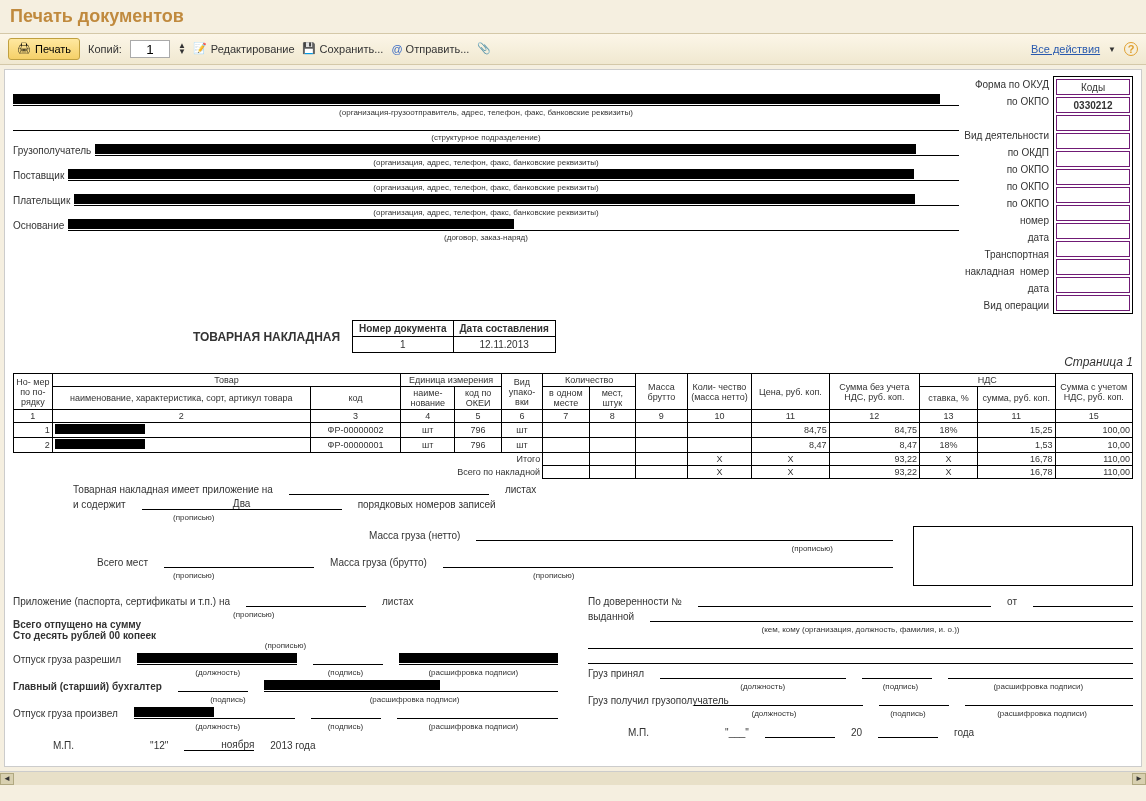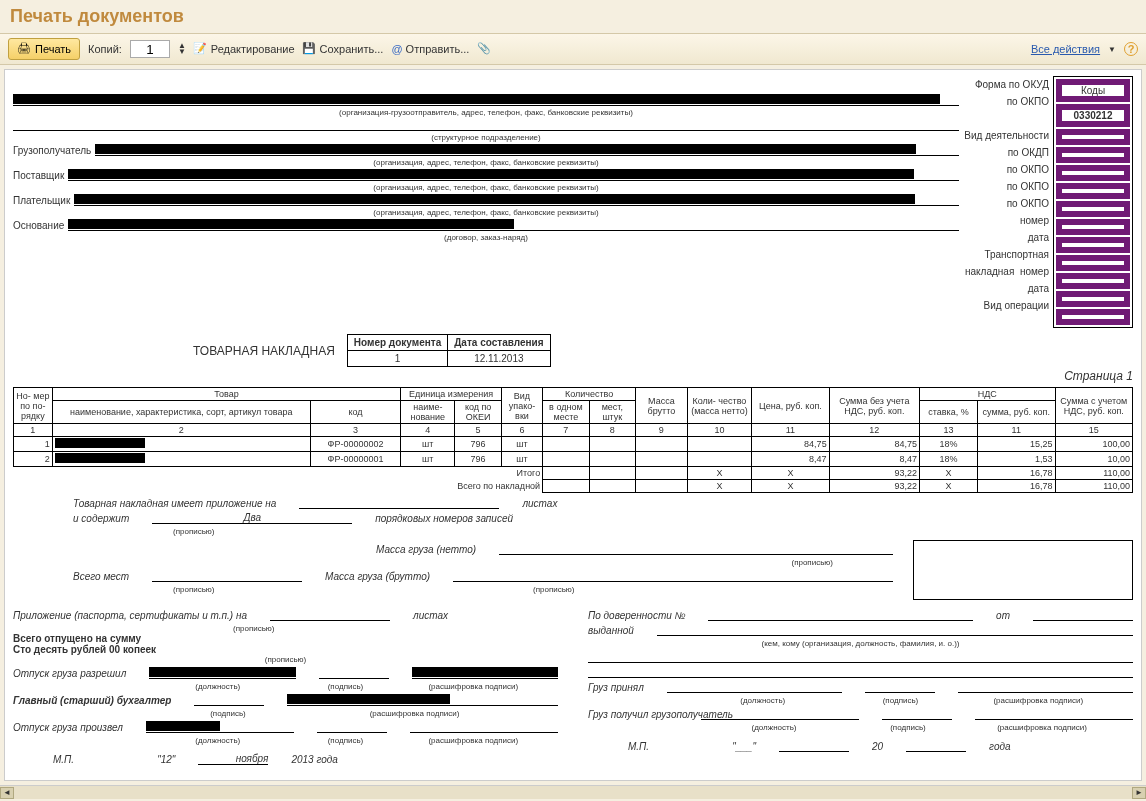--- a/index.html
+++ b/index.html
@@ -8,34 +8,34 @@
 .title-bar { padding: 6px 10px; color: #c08a3e; font-size: 18px; font-weight: bold; border-bottom: 1px solid #d4c8a8; }
 .toolbar { background: linear-gradient(#fcf6e8,#f0e8d0); padding: 4px 8px; border-bottom: 1px solid #d4c8a8; display: flex; align-items: center; gap: 8px; font-size: 11px; }
 .btn-print { background: linear-gradient(#ffe8a0,#f5d068); border: 1px solid #c0a040; border-radius: 3px; padding: 3px 8px; font-size: 11px; cursor: pointer; display: flex; align-items: center; gap: 4px; }
 .tb-item { display: flex; align-items: center; gap: 3px; color: #333; cursor: pointer; }
 .copies-input { width: 40px; height: 18px; border: 1px solid #aaa; text-align: center; background: #fff; }
 .spacer { flex: 1; }
 .link { color: #2a5aae; text-decoration: underline; cursor: pointer; }
 .doc-area { background: #fff; margin: 4px; padding: 6px 8px 12px 8px; border: 1px solid #ccc; overflow: auto; font-size: 10px; }
 .hdr-right { text-align: right; font-size: 9px; line-height: 1.3; }
 .codes-box { float: right; border: 1px solid #000; width: 80px; }
-.codes-box td { border: 6px solid #701a75; height: 16px; text-align: center; font-size: 10px; }
+.codes-box td { border: 1px solid #701a75; height: 16px; text-align: center; font-size: 10px; }
 .form-line { display: flex; align-items: flex-end; margin: 2px 0; }
 .form-label { white-space: nowrap; padding-right: 4px; }
 .form-fill { flex: 1; border-bottom: 1px solid #000; height: 12px; position: relative; }
 .redact { background: #000; height: 10px; display: inline-block; }
 .sub-caption { font-size: 8px; text-align: center; }
 .main-tbl { border-collapse: collapse; width: 100%; margin-top: 4px; }
 .main-tbl th, .main-tbl td { border: 1px solid #000; padding: 1px 2px; font-size: 9px; text-align: center; vertical-align: middle; }
 .main-tbl th { font-weight: normal; }
 .num-right { text-align: right !important; }
-.doc-title { font-weight: normal; font-size: 12px; }
+.doc-title { font-weight: bold; font-size: 12px; }
 .small-tbl { border-collapse: collapse; }
 .small-tbl th, .small-tbl td { border: 1px solid #000; padding: 2px 6px; font-size: 10px; text-align: center; }
-.sig-row { display: flex; gap: 23px; margin: 3px 0; align-items: flex-end; font-style: italic; }
+.sig-row { display: flex; gap: 16px; margin: 3px 0; align-items: flex-end; }
 .sig-label { white-space: nowrap; }
 .sig-line { border-bottom: 1px solid #000; flex: 1; min-width: 60px; height: 12px; position: relative; }
 .redact-line { background: #000; height: 10px; width: 100%; position: absolute; bottom: 1px; }
 .icon { width: 14px; height: 14px; display: inline-block; }
 .scrollbar-h { height: 14px; background: #e8e0c8; border-top: 1px solid #ccc; display: flex; align-items: center; }
 .sb-btn { width: 14px; height: 12px; background: #d8d0b0; border: 1px solid #b0a880; font-size: 8px; text-align: center; line-height: 10px; }
 </style>
 </head>
 <body>
 
@@ -315,21 +315,21 @@
 
     <div style="display:flex;gap:20px">
       <div style="flex:1">
         <div class="sig-row">
           <div style="width:340px"></div>
           <span>Масса груза (нетто)</span>
           <div class="sig-line"></div>
         </div>
         <div class="sub-caption" style="text-align:right;padding-right:60px">(прописью)</div>
         <div class="sig-row">
-          <span style="margin-left:60px">Всего мест</span>
+          <span style="margin-left:84px">Всего мест</span>
           <div class="sig-line" style="max-width:150px"></div>
           <span>Масса груза (брутто)</span>
           <div class="sig-line"></div>
         </div>
         <div style="display:flex">
             <div class="sub-caption" style="margin-left:160px">(прописью)</div>
             <div style="flex:1" class="sub-caption">(прописью)</div>
           </div>
       </div>
       <div style="width:220px;border:1px solid #000;height:60px"></div>

